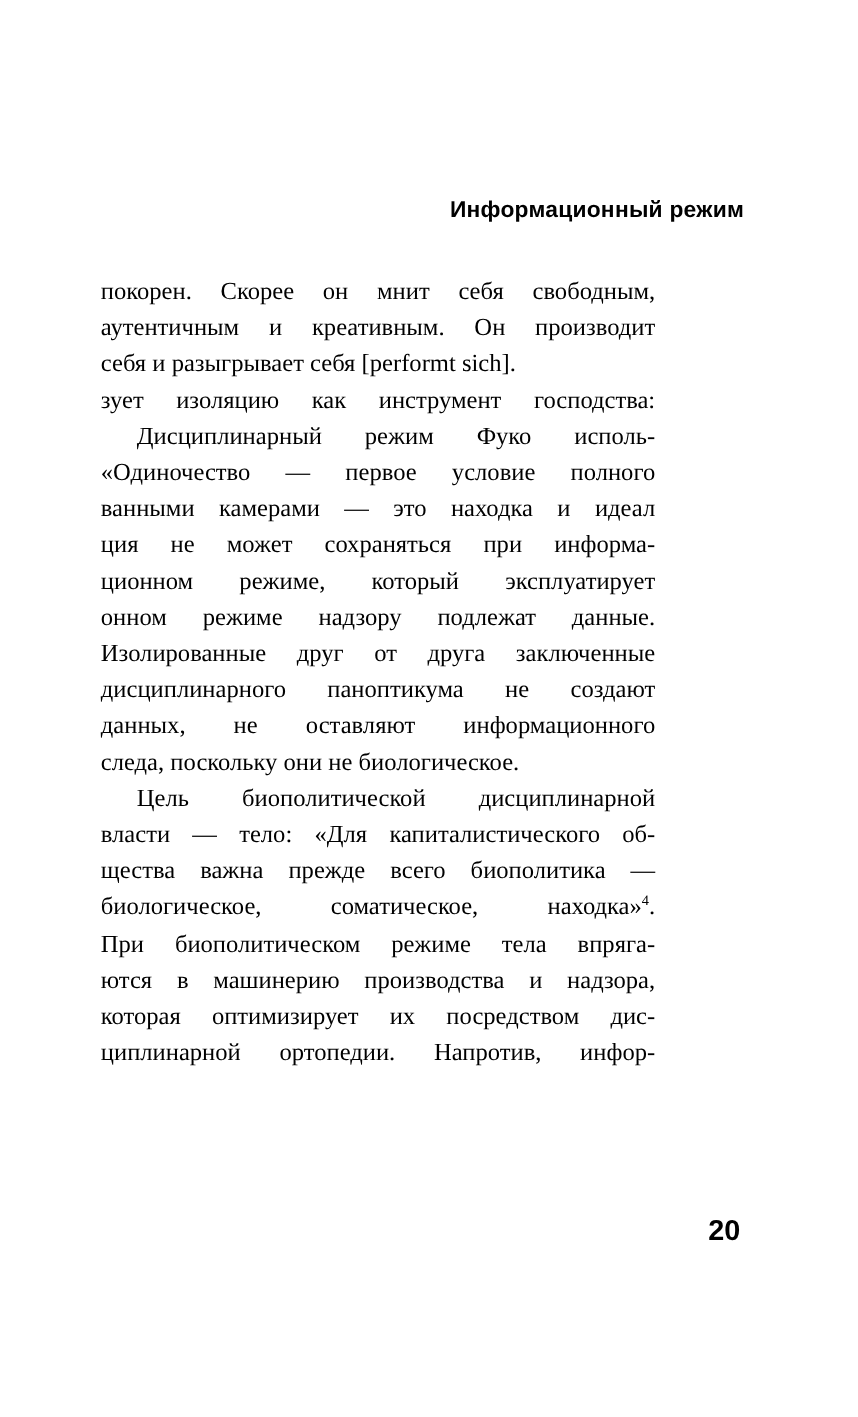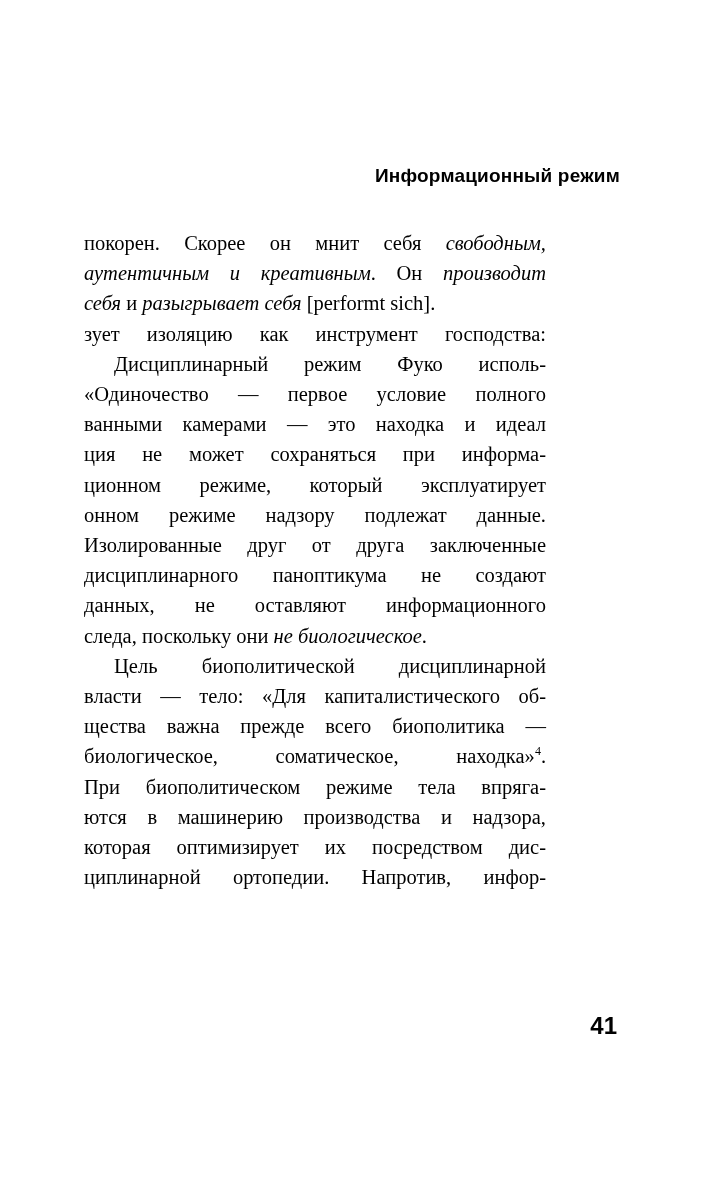--- a/index.html
+++ b/index.html
@@ -45,21 +45,20 @@
     -moz-text-align-last: justify;
   }
   .line.line-left {
     text-align-last: left;
     -moz-text-align-last: left;
   }
   .line.indent {
     text-indent: 30px;
   }
   .italic {
-    font-style: italic;
   }
   sup.fn {
     font-size: 12px;
     line-height: 0;
     vertical-align: super;
   }
   .page-number {
     position: absolute;
     top: 1012px;
     right: 98px;
@@ -98,13 +97,13 @@
       <div class="line"><span>власти — тело: «Для капиталистического об-</span></div>
       <div class="line"><span>щества важна прежде всего биополитика —</span></div>
       <div class="line"><span>биологическое, соматическое, находка»</span><sup class="fn">4</sup><span>.</span></div>
       <div class="line"><span>При биополитическом режиме тела впряга-</span></div>
       <div class="line"><span>ются в машинерию производства и надзора,</span></div>
       <div class="line"><span>которая оптимизирует их посредством дис-</span></div>
       <div class="line"><span>циплинарной ортопедии. Напротив, инфор-</span></div>
     </div>
   </div>
 
-<div class="page-number">41</div>
+<div class="page-number">20</div>
 
 </body></html>

